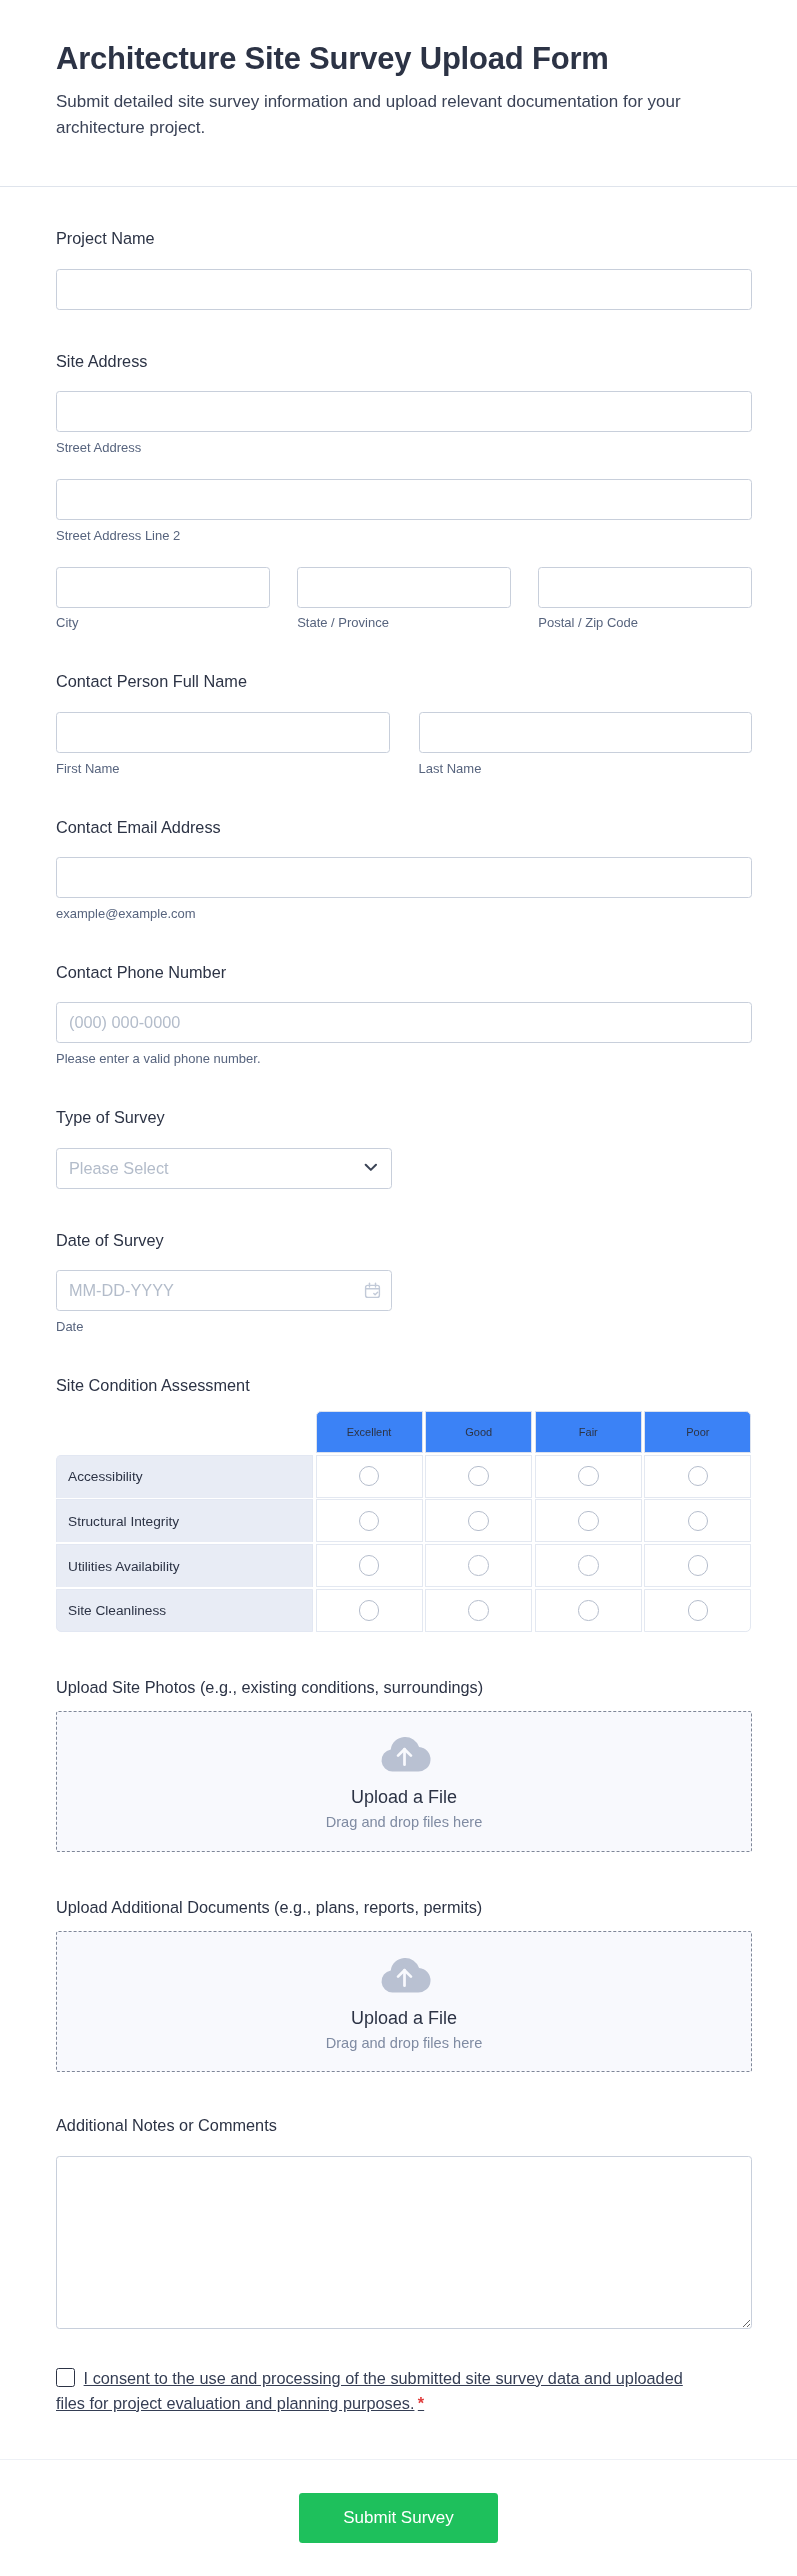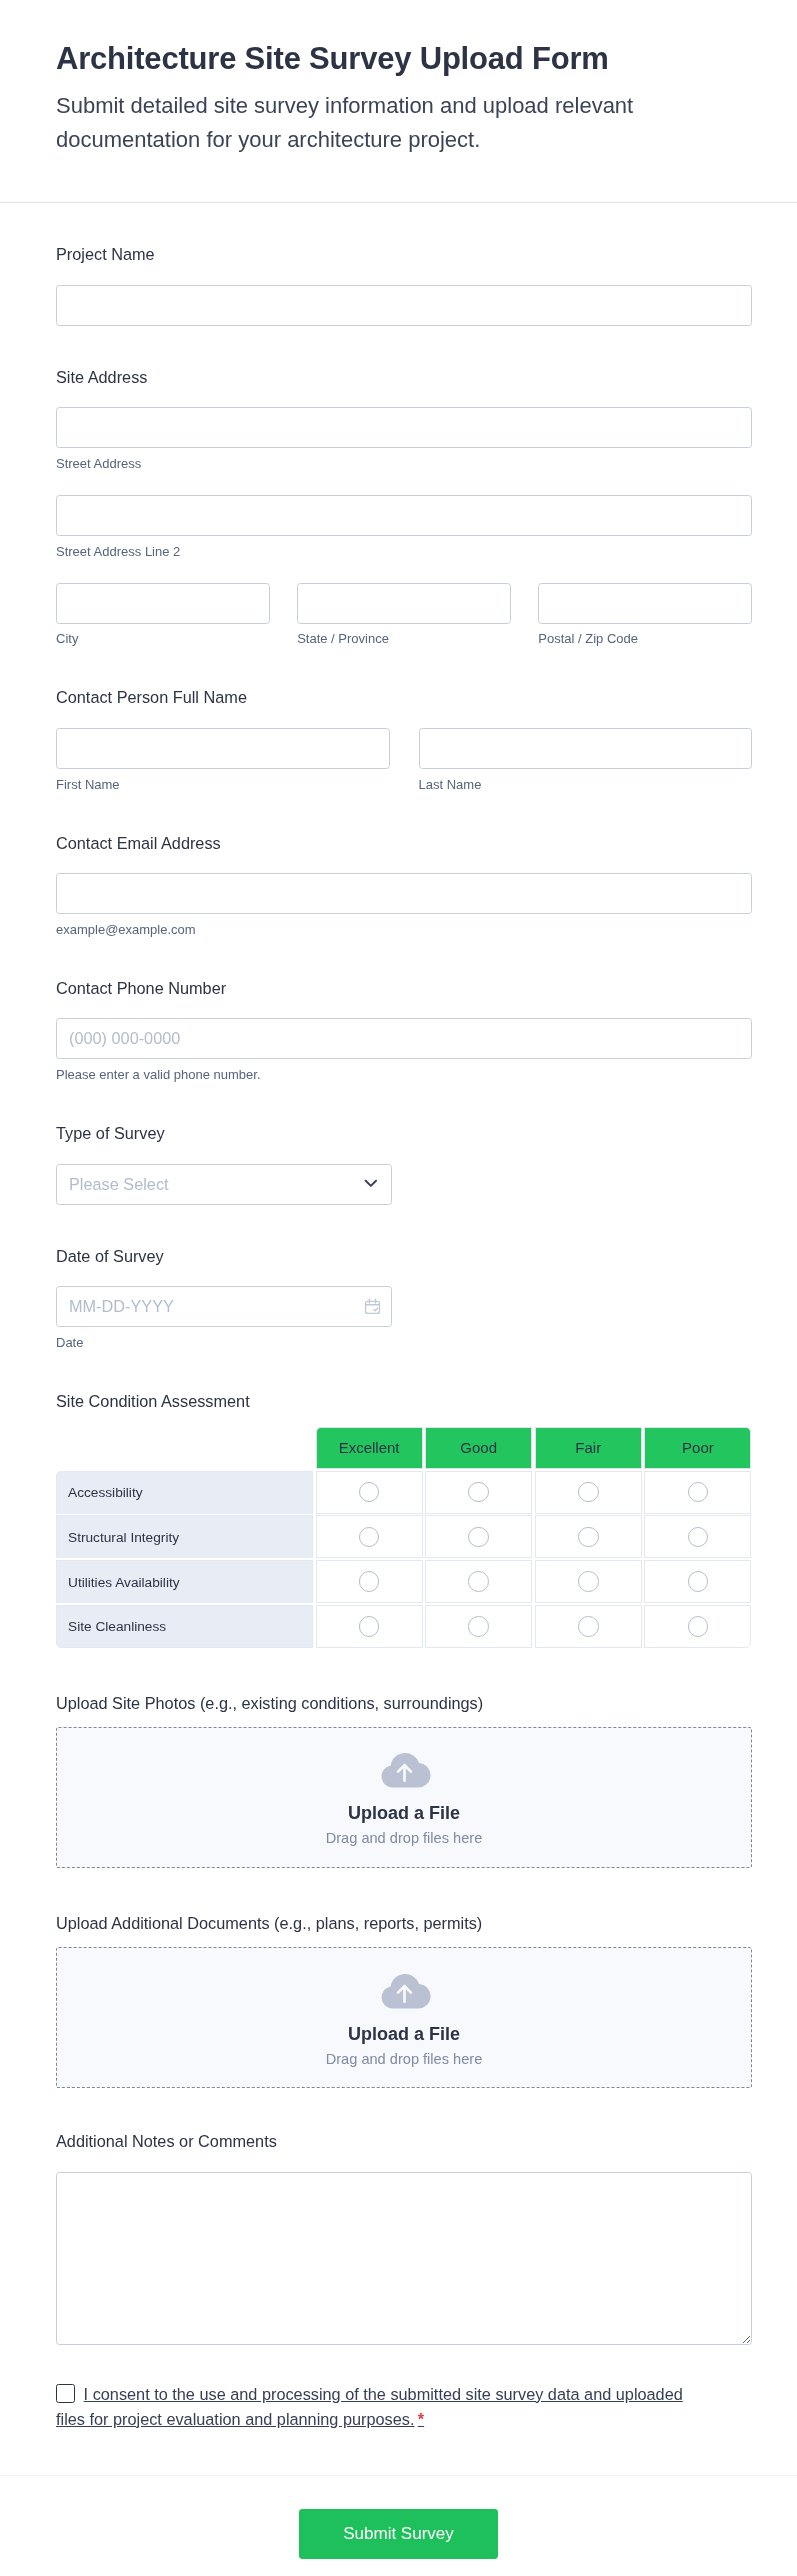--- a/index.html
+++ b/index.html
@@ -7,21 +7,21 @@
   body {
     width:797px; height:2576px; overflow:hidden;
     font-family:"Liberation Sans", sans-serif;
     color:#2c3345;
   }
   .page { width:797px; }
 
   
   .form-header { padding:41px 45px 0 56px; }
   .form-title { font-size:31px; font-weight:700; color:#2c3345; letter-spacing:-0.2px; }
-  .form-subtitle { margin-top:12px; font-size:22px; line-height:34px; color:#3b4357; max-width:690px; font-weight:400; }
+  .form-subtitle { margin-top:12px; font-size:17px; line-height:26px; color:#3b4357; max-width:690px; font-weight:400; }
   .header-divider { margin-top:45px; height:0; border-top:1.7px solid #dfe4ec; }
 
   
   .form-body { padding:0 45px 0 56px; }
   .field { margin-top:41px; }
   .field-label { font-size:16.3px; line-height:20.6px; font-weight:500; color:#2c3345; }
   .control-row { margin-top:20px; }
   .sublabel { margin-top:7.7px; font-size:13px; color:#57647e; font-weight:400; }
 
   input[type=text], .textbox {
@@ -49,23 +49,23 @@
 
   
   .date-wrap { position:relative; width:336px; }
   .date-icon { position:absolute; right:10.3px; top:11px; }
 
   
   .matrix { margin-top:15.4px; width:696px; }
   .matrix-grid { display:grid; grid-template-columns:257px repeat(4,107px); gap:1.7px 2.6px; }
   .m-corner { background:transparent; height:42px; }
   .m-head {
-    background:#22c55e; border:0.9px solid #dce2ee; height:42px;
+    background:#3b82f6; border:0.9px solid #dce2ee; height:42px;
     display:flex; align-items:center; justify-content:center;
-    font-size:15px; color:#2c3345;
+    font-size:11px; color:#2c3345;
   }
   .m-head.first { border-top-left-radius:5.1px; }
   .m-head.last  { border-top-right-radius:5.1px; }
   .m-rowlabel {
     background:#e8ecf5; border:0.9px solid #e2e7f2; border-bottom:0; height:43px;
     display:flex; align-items:center; padding-left:11px;
     font-size:13.7px; color:#2c3345;
   }
   .m-rowlabel.first { border-top-left-radius:5.1px; }
   .m-rowlabel.last { border-bottom:0.9px solid #e2e7f2; border-bottom-left-radius:5.1px; }
@@ -79,21 +79,21 @@
     appearance:none; -webkit-appearance:none; cursor:pointer; display:inline-block;
   }
 
   
   .dropzone {
     margin-top:13.7px; width:696px; height:141px;
     border:0.9px dashed #7f8798; border-radius:2.6px; background:#f8f9fd;
     display:flex; flex-direction:column; align-items:center; justify-content:center;
     cursor:pointer;
   }
-  .dz-title { margin-top:12px; font-size:18px; font-weight:700; color:#2c3345; }
+  .dz-title { margin-top:12px; font-size:18px; font-weight:400; color:#2c3345; }
   .dz-hint { margin-top:6px; font-size:14.6px; color:#7f8ba2; }
 
   
   textarea {
     width:696px; height:173px; border:0.9px solid #c8cfdb; border-radius:3.4px;
     font-family:"Liberation Sans", sans-serif; font-size:16.3px; color:#2c3345;
     padding:10.3px 12px; outline:none; resize:both;
   }
 
   

